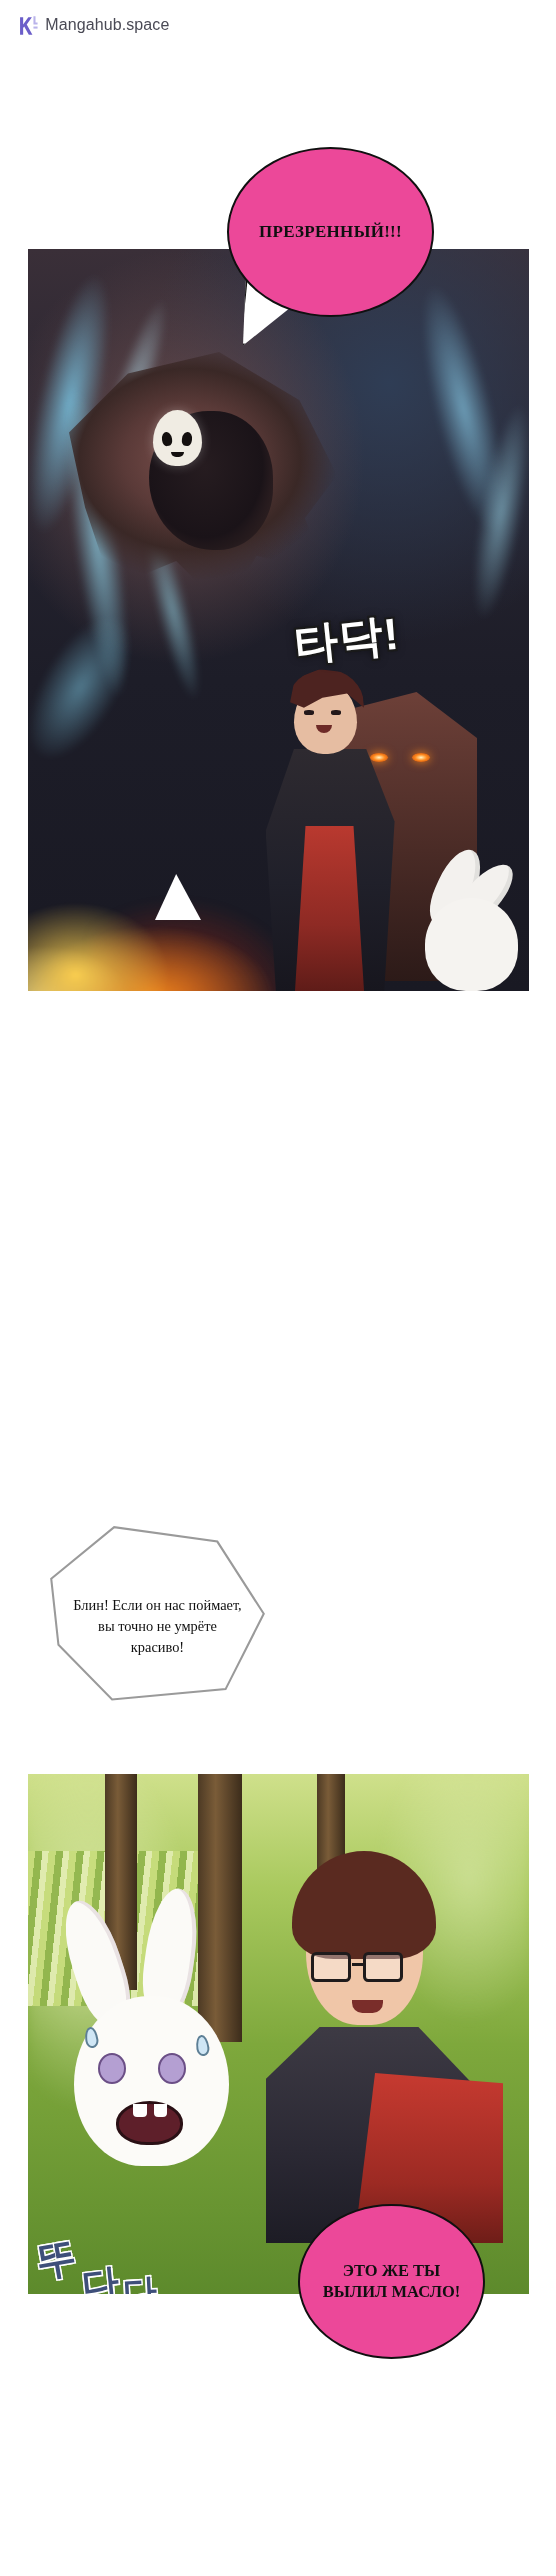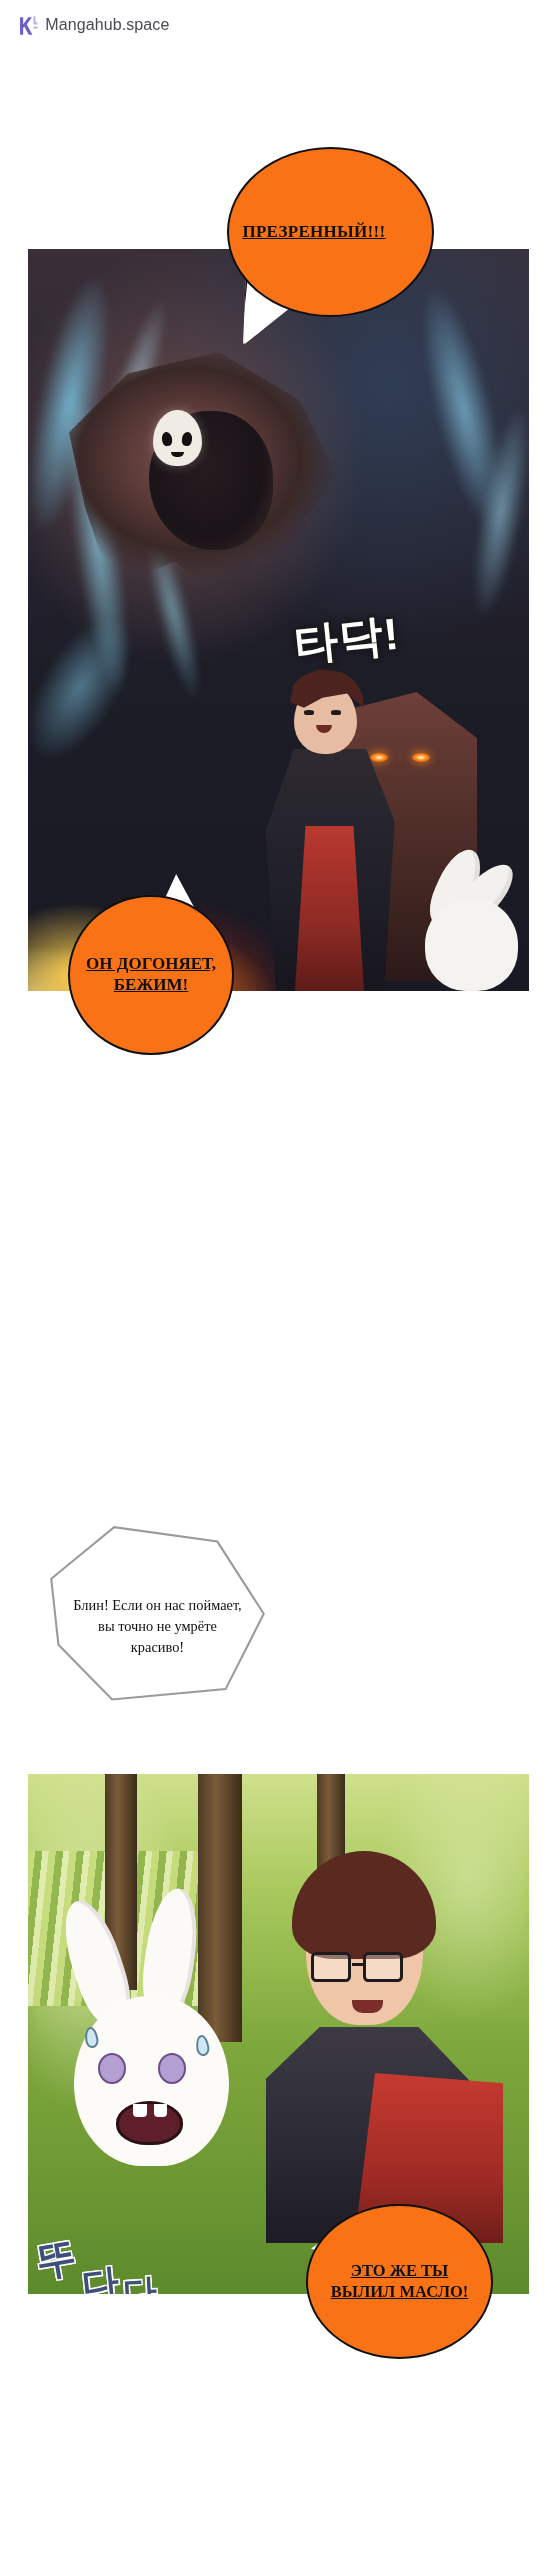--- a/index.html
+++ b/index.html
@@ -421,28 +421,28 @@
     color: #3e4f7a;
     text-shadow: -1.5px -1.5px 0 #ffffff, 1.5px -1.5px 0 #ffffff, -1.5px 1.5px 0 #ffffff, 1.5px 1.5px 0 #ffffff;
   }
   .sfx2 .a { position: absolute; left: 3.1px;  top: 0;   font-size: 40px; transform: rotate(-10deg); }
   .sfx2 .b { position: absolute; left: 49px; top: 27px; font-size: 37px; transform: rotate(-6deg); }
   .sfx2 .c { position: absolute; left: 91px; top: 37px; font-size: 34px; transform: rotate(-3deg); }
 
   
   .balloon {
     position: absolute;
-    background: #f97316;
+    background: #ec4899;
     border: 2.6px solid #101010;
     display: flex;
     align-items: center;
+    justify-content: center;
     text-align: center;
     color: #101010;
     line-height: 1.22;
-    text-decoration: underline;
   }
   .balloon.round { border-radius: 50%; }
 
   .b1 {
     left: 227px; top: 97px;
     width: 207px; height: 170px;
     font-size: 17px;
     font-weight: 700;
     letter-spacing: 0.3px;
   }
@@ -479,21 +479,21 @@
   .b3 .b3-text {
     position: absolute;
     left: 27px; top: 72px;
     width: 173px;
     text-align: center;
     font-size: 14.4px;
     line-height: 1.45;
     color: #101010;
   }
   .b4 {
-    left: 306px; top: 2154px;
+    left: 298px; top: 2154px;
     width: 187px; height: 155px;
     font-size: 16.5px;
     font-weight: 700;
   }
   .b4-tail {
     position: absolute;
     left: 311px; top: 2162px;
     width: 57px; height: 57px;
     background: #ffffff;
     clip-path: polygon(100% 0%, 100% 100%, 0% 64%);
@@ -559,23 +559,20 @@
 
     <div class="sfx-kr">타닥!</div>
   </div>
 
   <div class="b1-tail"></div>
   <div class="balloon round b1">
     <span class="bl-text">ПРЕЗРЕННЫЙ!!!</span>
   </div>
 
   <div class="b2-tail"></div>
-  <div class="balloon round b2">
-    <span class="bl-text">ОН ДОГОНЯЕТ, БЕЖИМ!</span>
-  </div>
 
   <div class="b3">
     <svg viewBox="0 0 440 400" xmlns="http://www.w3.org/2000/svg">
       <polygon points="14,108 136,8 336,36 426,176 352,322 132,342 28,236" fill="#ffffff" stroke="#9a9a9a" stroke-width="4"></polygon>
     </svg>
     <div class="b3-text">Блин! Если он нас поймает, вы точно не умрёте красиво!</div>
   </div>
 
   <div class="panel2">
     <div class="p2-bg"></div>

